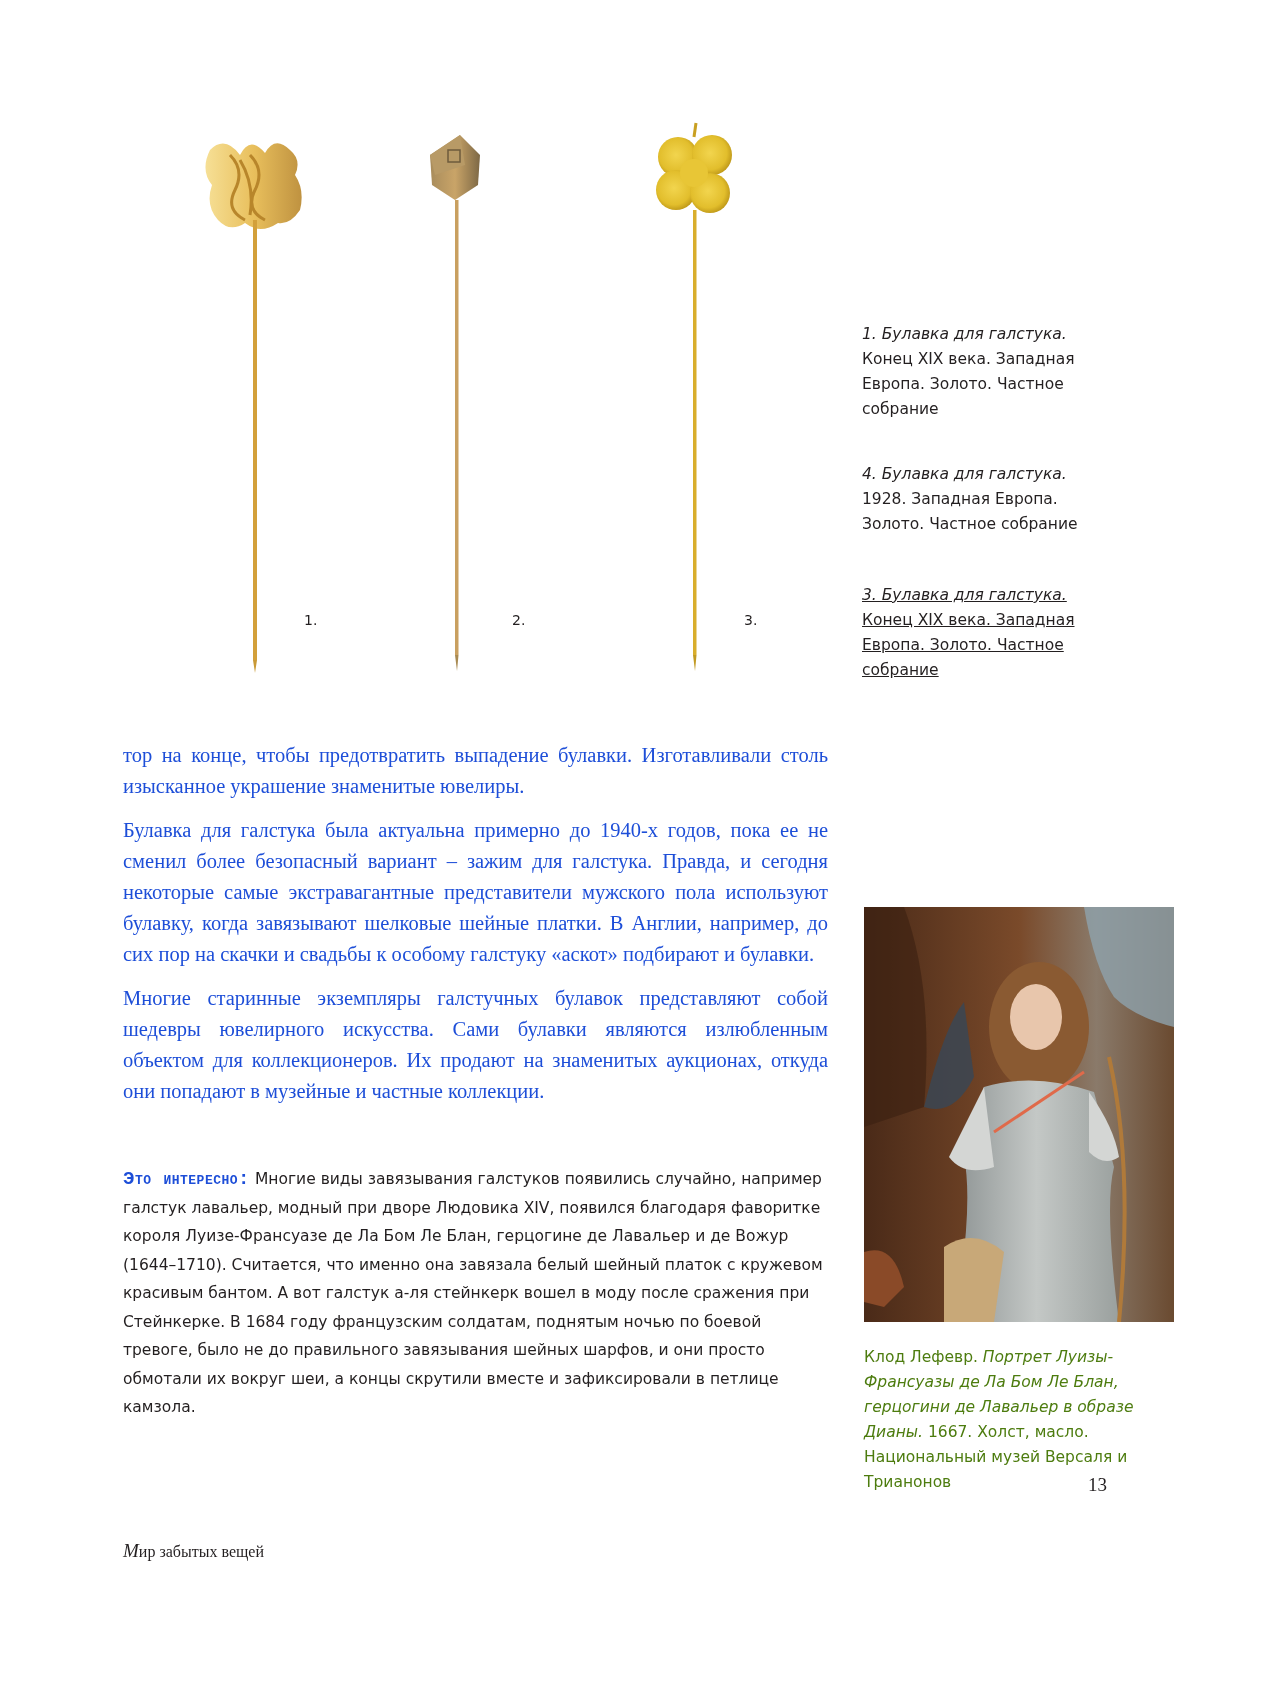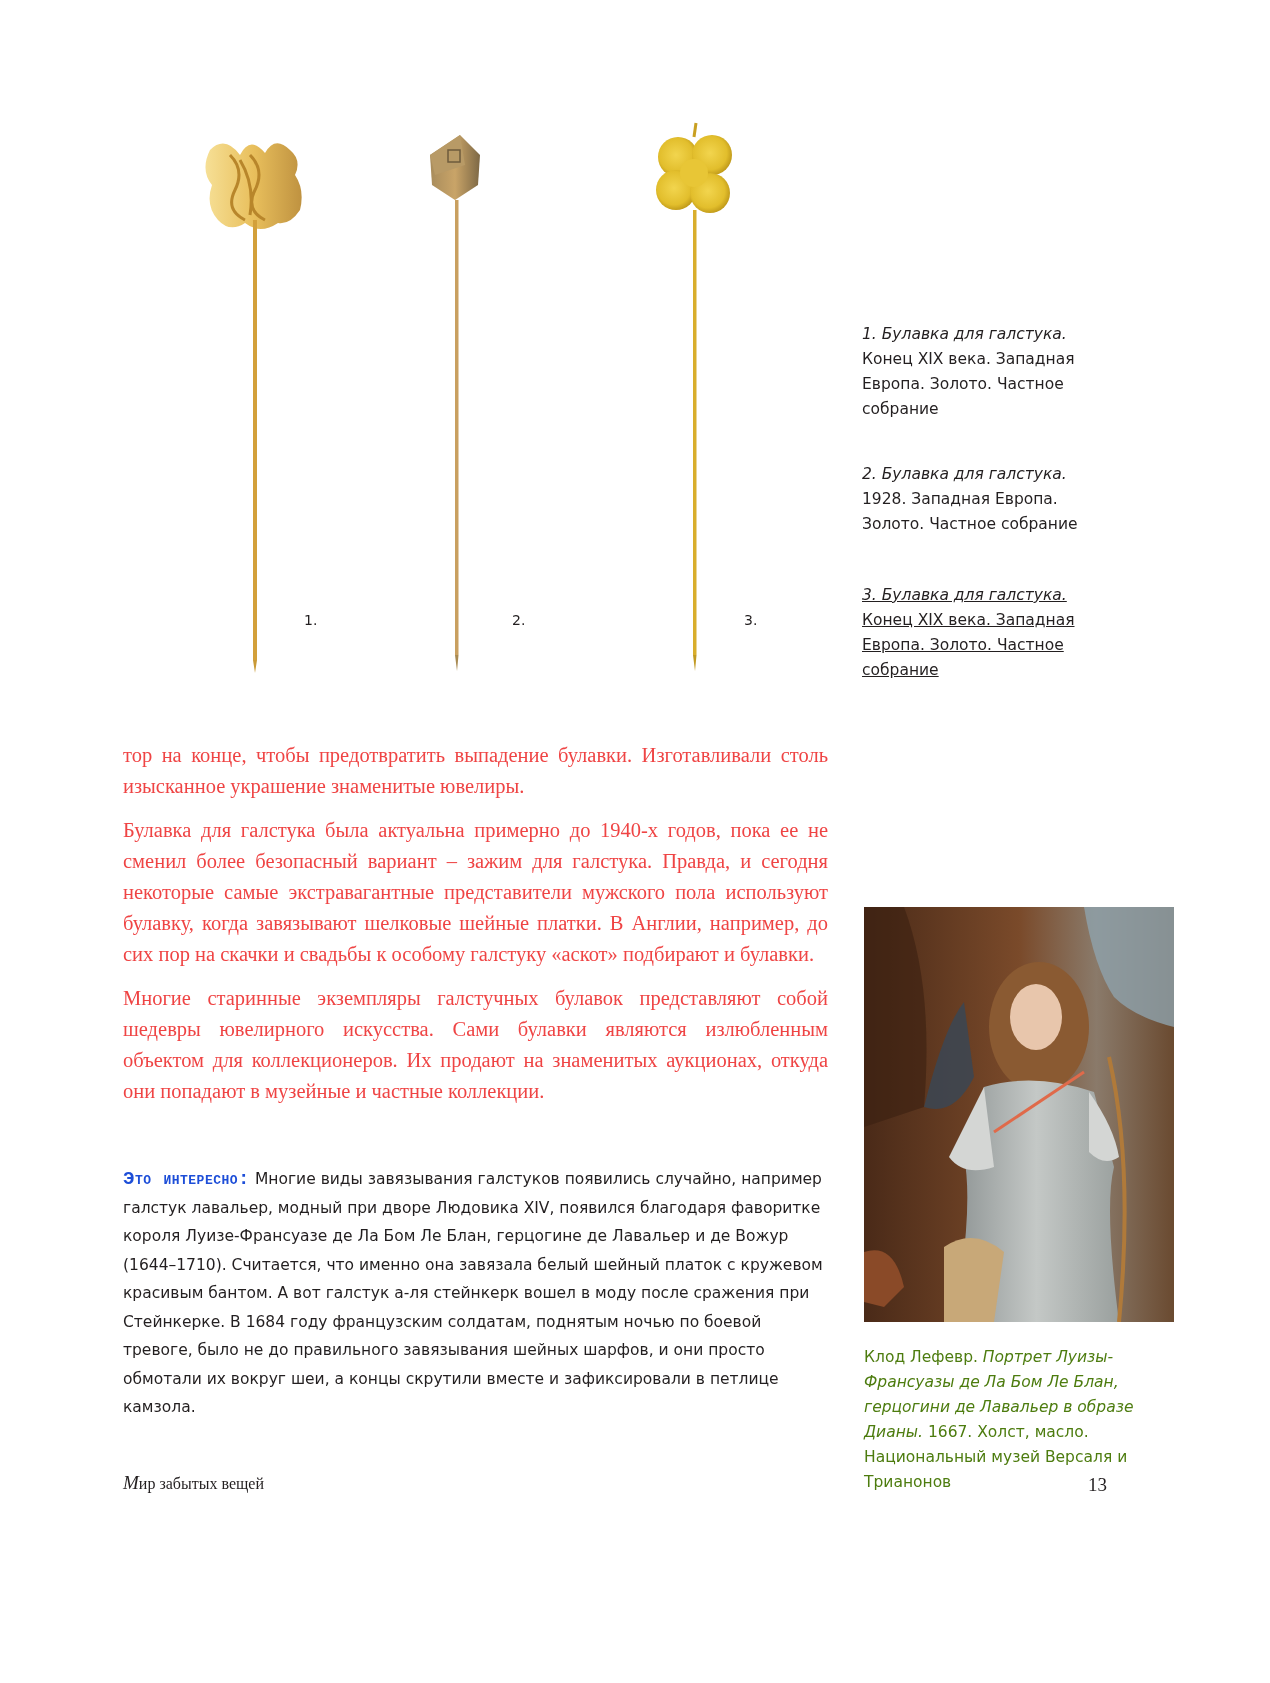--- a/index.html
+++ b/index.html
@@ -7,31 +7,31 @@
 
     
     .pin-fig { position: absolute; }
     .pin-label { position: absolute; font-family: "DejaVu Sans", sans-serif; font-size: 14px; color: #231f20; }
 
     
     .caption { position: absolute; left: 862px; width: 230px; font-family: "DejaVu Sans", sans-serif; font-size: 15.5px; line-height: 25px; color: #231f20; }
     .caption i { font-style: italic; }
 
     
-    .body-text { position: absolute; left: 123px; width: 705px; font-family: "Liberation Serif", serif; font-size: 20.5px; line-height: 31px; text-align: justify; color: #ef4444; }
+    .body-text { position: absolute; left: 123px; width: 705px; font-family: "Liberation Serif", serif; font-size: 20.5px; line-height: 31px; text-align: justify; color: #1d4ed8; }
     .body-text p { margin: 0 0 13px 0; }
     .body-text p.cont { text-align-last: left; }
 
     .interest { position: absolute; left: 123px; top: 1165px; width: 705px; font-family: "DejaVu Sans", sans-serif; font-size: 15.5px; line-height: 28.5px; color: #231f20; text-align: left; }
     .interest .label { font-family: Liberation Mono, monospace; color: #1d4ed8; font-weight: bold; font-size: 19px; font-variant: small-caps; letter-spacing: 0.5px; }
 
     .portrait { position: absolute; left: 864px; top: 907px; width: 310px; height: 415px; overflow: hidden; }
     .portrait-caption { position: absolute; left: 864px; top: 1345px; width: 320px; font-family: "DejaVu Sans", sans-serif; font-size: 15.5px; line-height: 25px; color: #4d7c0f; }
 
-    .footer-left { position: absolute; left: 123px; top: 1472px; font-family: "Liberation Serif", serif; font-size: 16px; color: #231f20; }
+    .footer-left { position: absolute; left: 123px; top: 1540px; font-family: "Liberation Serif", serif; font-size: 16px; color: #231f20; }
     .footer-left .ital { font-style: italic; font-size: 19px; }
     .footer-right { position: absolute; left: 1088px; top: 1474px; font-family: "Liberation Serif", serif; font-size: 19px; color: #231f20; }
   </style>
 </head>
 <body>
 
 <div class="pin-fig" style="left:170px; top:100px; width:640px; height:590px;">
 
   <svg style="position:absolute; left:20px; top:15px;" width="140" height="560" viewBox="0 0 140 560">
     <defs>
@@ -83,21 +83,21 @@
   <span class="pin-label" style="left:134px; top:512px;">1.</span>
   <span class="pin-label" style="left:342px; top:512px;">2.</span>
   <span class="pin-label" style="left:574px; top:512px;">3.</span>
 </div>
 
 <div class="caption" style="top:322px;">
   <i>1. Булавка для галстука.</i>
   <span>Конец XIX века. Западная Европа. Золото. Частное собрание</span>
 </div>
 <div class="caption" style="top:462px;">
-  <i>2. Булавка для галстука.</i>
+  <i>4. Булавка для галстука.</i>
   <span>1928. Западная Европа. Золото. Частное собрание</span>
 </div>
 <div class="caption" style="top:583px;text-decoration:underline;">
   <i>3. Булавка для галстука.</i>
   <span>Конец XIX века. Западная Европа. Золото. Частное собрание</span>
 </div>
 
 <div class="body-text" style="top:740px;">
   <p class="cont">тор на конце, чтобы предотвратить выпадение булавки. Изготавливали столь изысканное украшение знаменитые ювелиры.</p>
   <p>Булавка для галстука была актуальна примерно до 1940-х годов, пока ее не сменил более безопасный вариант – зажим для галстука. Правда, и сегодня некоторые самые экстравагантные представители мужского пола используют булавку, когда завязывают шелковые шейные платки. В Англии, например, до сих пор на скачки и свадьбы к особому галстуку «аскот» подбирают и булавки.</p>

